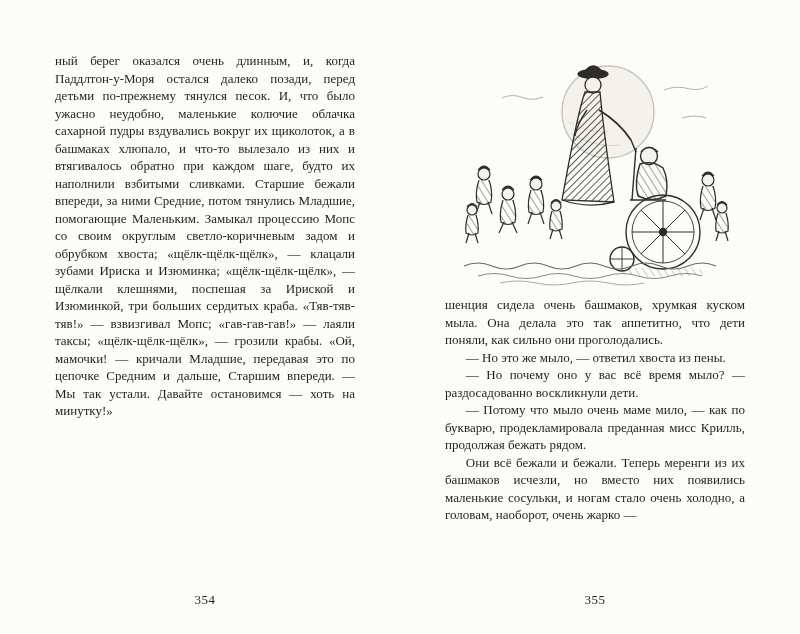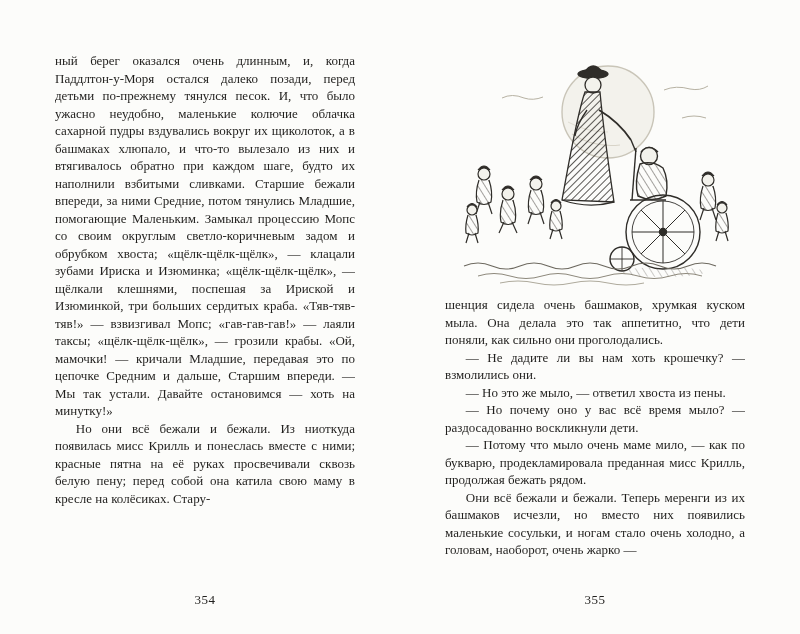--- a/index.html
+++ b/index.html
@@ -32,21 +32,20 @@
   }
 </style>
 </head>
 <body>
 
 <div class="spread">
 
   <div class="page">
     <div class="content page-text" lang="ru">
       <p>ный берег оказался очень длинным, и, когда Паддлтон-у-Моря остался далеко позади, перед детьми по-прежнему тянулся песок. И, что было ужасно неудобно, маленькие колючие облачка сахарной пудры вздувались вокруг их щиколоток, а в башмаках хлюпало, и что-то вылезало из них и втягивалось обратно при каждом шаге, будто их наполнили взбитыми сливками. Старшие бежали впереди, за ними Средние, потом тянулись Младшие, помогающие Маленьким. Замыкал процессию Мопс со своим округлым светло-коричневым задом и обрубком хвоста; «щёлк-щёлк-щёлк», — клацали зубами Ириска и Изюминка; «щёлк-щёлк-щёлк», — щёлкали клешнями, поспешая за Ириской и Изюминкой, три больших сердитых краба. «Тяв-тяв-тяв!» — взвизгивал Мопс; «гав-гав-гав!» — лаяли таксы; «щёлк-щёлк-щёлк», — грозили крабы. «Ой, мамочки! — кричали Младшие, передавая это по цепочке Средним и дальше, Старшим впереди. — Мы так устали. Давайте остановимся — хоть на минутку!»</p>
-      <p class="indent">Но они всё бежали и бежали. Из ниоткуда появилась мисс Крилль и понеслась вместе с ними; красные пятна на её руках просвечивали сквозь белую пену; перед собой она катила свою маму в кресле на колёсиках. Стару-</p>
     </div>
     <div class="page-number">354</div>
   </div>
 
   <div class="page">
     <div class="content">
 
       <div class="illustration" aria-label="Чернильный рисунок: няня в шляпе бежит, толкая кресло на колёсиках со старушкой; вокруг бегут дети; позади — полная луна.">
         <svg width="290" height="238" viewBox="0 0 290 238">
           <defs>
@@ -147,21 +146,20 @@
             <ellipse cx="213" cy="220" rx="42" ry="5" fill="url(#hatch2)" stroke="none" opacity="0.55"></ellipse>
             <path d="M14 214 q14 -6 28 0 t28 0 t28 0 t28 0 t28 0 t28 0 t28 0 t28 0 t28 0" stroke="#6e6a60" stroke-width="1.1"></path>
             <path d="M28 224 q16 -5 32 0 t32 0 t32 0 t32 0 t32 0 t32 0 t32 0" stroke="#8d887b" stroke-width="1"></path>
             <path d="M50 231 q18 -4 36 0 t36 0 t36 0 t36 0" stroke="#a5a091" stroke-width="0.9"></path>
           </g>
         </svg>
       </div>
 
       <div class="page-text" lang="ru">
         <p>шенция сидела очень башмаков, хрумкая куском мыла. Она делала это так аппетитно, что дети поняли, как сильно они проголодались.</p>
-        <p class="indent">— Не дадите ли вы нам хоть крошечку? — взмолились они.</p>
         <p class="indent">— Но это же мыло, — ответил хвоста из пены.</p>
         <p class="indent">— Но почему оно у вас всё время мыло? — раздосадованно воскликнули дети.</p>
         <p class="indent">— Потому что мыло очень маме мило, — как по букварю, продекламировала преданная мисс Крилль, продолжая бежать рядом.</p>
         <p class="indent">Они всё бежали и бежали. Теперь меренги из их башмаков исчезли, но вместо них появились маленькие сосульки, и ногам стало очень холодно, а головам, наоборот, очень жарко —</p>
       </div>
     </div>
     <div class="page-number">355</div>
   </div>
 
 </div>

